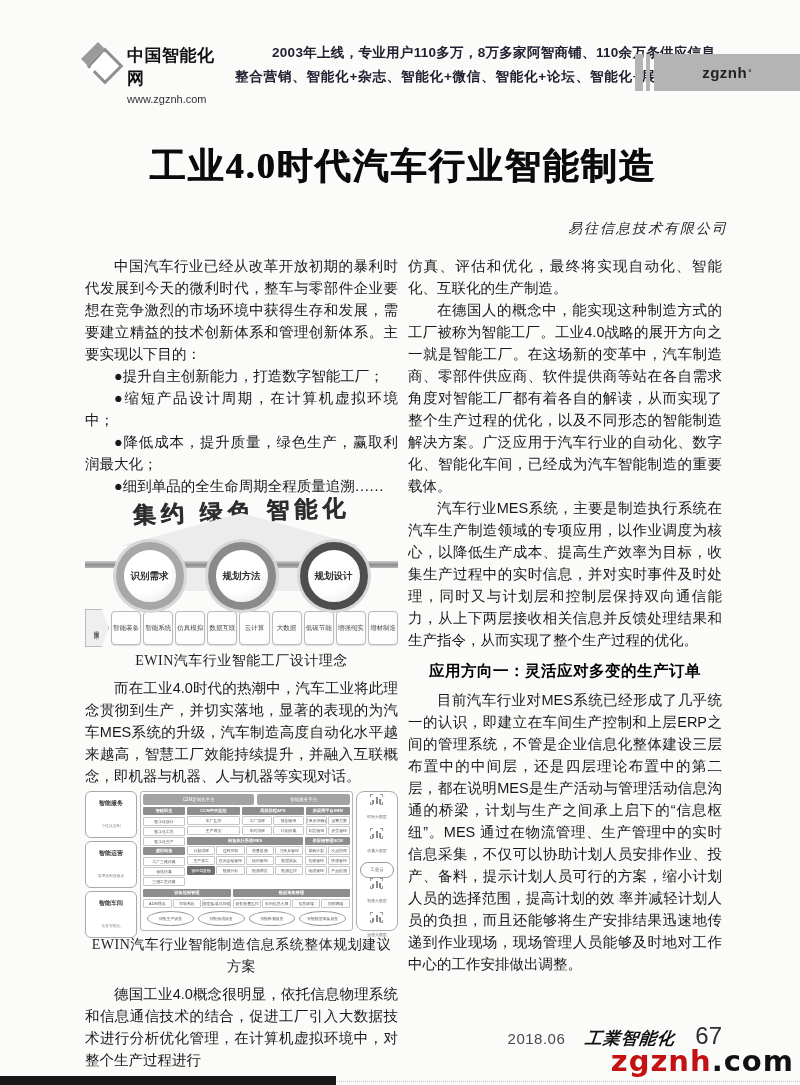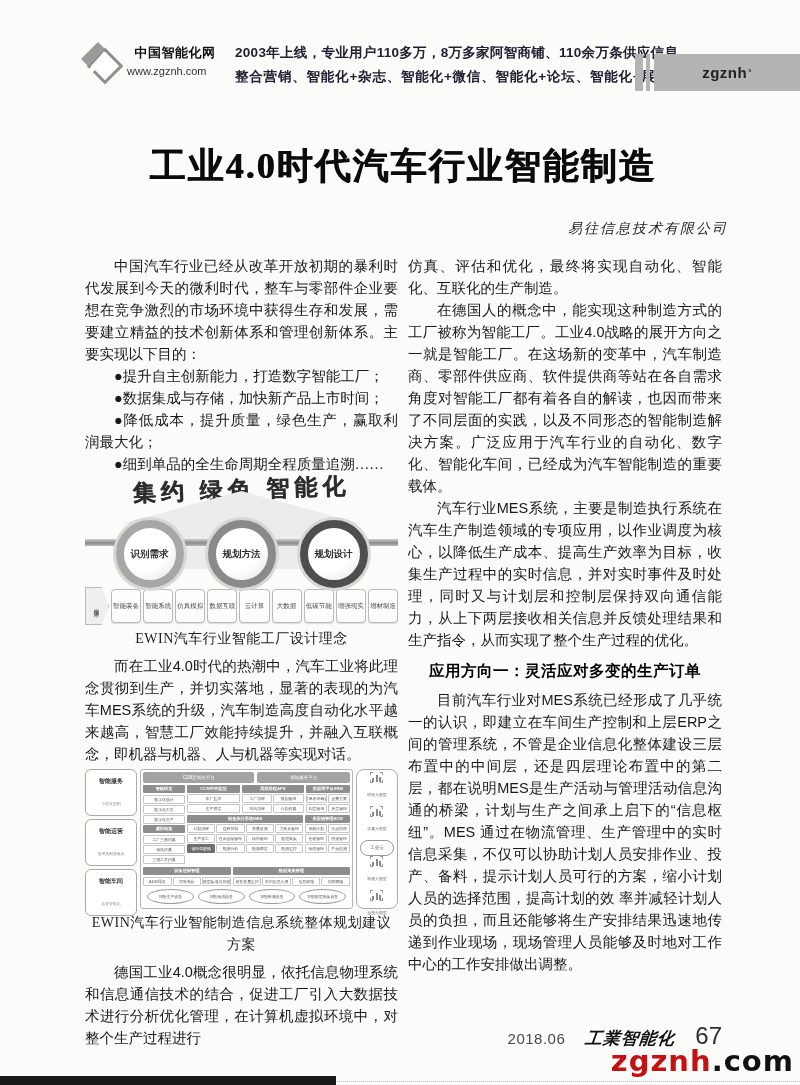--- a/index.html
+++ b/index.html
@@ -6,24 +6,24 @@
   .page{position:relative;width:800px;height:1085px;margin:0 auto;background:#fbfbfa;
         font-family:"Liberation Sans",sans-serif;color:#1c1c1c;overflow:hidden;}
 
   
   .hdr{position:absolute;left:85px;top:44px;display:flex;align-items:flex-start;}
   .logo-icon{position:relative;width:36px;height:40px;flex:0 0 36px;}
   .logo-icon .sq1{position:absolute;left:1px;top:3px;width:24px;height:24px;background:#9a9a9a;transform:rotate(45deg);}
   .logo-icon .sq2{position:absolute;left:7px;top:9px;width:20px;height:20px;background:#fff;border:3px solid #8f8f8f;transform:rotate(45deg);}
   .logo-icon .slash{position:absolute;left:10px;top:6px;width:5px;height:26px;background:#fff;transform:rotate(40deg);}
   .logo-txt{margin-left:6px;width:96px;}
-  .site-name{font-weight:bold;font-size:13px;letter-spacing:.5px;color:#111;text-align:center;}
+  .site-name{font-weight:bold;font-size:17px;letter-spacing:.5px;color:#111;}
   .site-url{font-size:11px;color:#333;margin-top:3px;}
   .taglines{margin-left:12px;font-weight:bold;color:#202030;}
-  .tag1{font-size:13.5px;letter-spacing:.3px;}
+  .tag1{font-size:13.5px;letter-spacing:.3px;margin-left:37px;}
   .tag2{font-size:13.5px;margin-top:6px;letter-spacing:.8px;}
 
   .tab-strip1{position:absolute;top:54px;right:157px;width:8px;height:37px;background:#b4b4b4;}
   .tab-strip2{position:absolute;top:54px;right:150px;width:4px;height:37px;background:#b4b4b4;}
   .corner-tab{position:absolute;top:54px;right:0;width:146px;height:37px;background:#b4b4b4;
               display:flex;align-items:center;justify-content:center;
               font-weight:bold;font-size:15px;color:#222;letter-spacing:.5px;}
   .corner-tab sup{font-size:8px;margin-left:1px;}
 
   
@@ -169,21 +169,21 @@
       <sup>°</sup>
   </div>
 
   <div class="art-title">工业4.0时代汽车行业智能制造</div>
   <div class="art-author">易往信息技术有限公司</div>
 
   <div class="col col-left">
     <p>中国汽车行业已经从改革开放初期的暴利时代发展到今天的微利时代，整车与零部件企业要想在竞争激烈的市场环境中获得生存和发展，需要建立精益的技术创新体系和管理创新体系。主要实现以下目的：</p>
     <div>
         <p class="bullet">●提升自主创新能力，打造数字智能工厂；</p>
-        <p class="bullet">●数据集成与存储，加快新产品上市时间；</p>
+        <p class="bullet">●缩短产品设计周期，在计算机虚拟环境中；</p>
         <p class="bullet">●降低成本，提升质量，绿色生产，赢取利润最大化；</p>
         <p class="bullet">●细到单品的全生命周期全程质量追溯……</p>
       </div>
 
     <div class="fig1">
       <div class="f1-banner">集约 绿色 智能化</div>
       <div class="f1-diagram">
         <div class="f1-arrow"></div>
         <div class="f1-bar"></div>
         <div class="f1-rings">
@@ -358,21 +358,21 @@
         </div>
       </div>
       <div class="fig-caption">EWIN汽车行业智能制造信息系统整体规划建议方案</div>
     </div>
 
     <p>德国工业4.0概念很明显，依托信息物理系统和信息通信技术的结合，促进工厂引入大数据技术进行分析优化管理，在计算机虚拟环境中，对整个生产过程进行</p>
   </div>
 
   <div class="col col-right">
     <p class="no-indent">仿真、评估和优化，最终将实现自动化、智能化、互联化的生产制造。</p>
-    <p>在德国人的概念中，能实现这种制造方式的工厂被称为智能工厂。工业4.0战略的展开方向之一就是智能工厂。在这场新的变革中，汽车制造商、零部件供应商、软件提供商等站在各自需求角度对智能工厂都有着各自的解读，也因而带来了不同层面的实践，以及不同形态的智能制造解决方案。广泛应用于汽车行业的自动化、数字化、智能化车间，已经成为汽车智能制造的重要载体。</p>
+    <p>在德国人的概念中，能实现这种制造方式的工厂被称为智能工厂。工业4.0战略的展开方向之一就是智能工厂。在这场新的变革中，汽车制造商、零部件供应商、软件提供商等站在各自需求角度对智能工厂都有着各自的解读，从而实现了整个生产过程的优化，以及不同形态的智能制造解决方案。广泛应用于汽车行业的自动化、数字化、智能化车间，已经成为汽车智能制造的重要载体。</p>
     <p>汽车行业MES系统，主要是制造执行系统在汽车生产制造领域的专项应用，以作业调度为核心，以降低生产成本、提高生产效率为目标，收集生产过程中的实时信息，并对实时事件及时处 理，同时又与计划层和控制层保持双向通信能力，从上下两层接收相关信息并反馈处理结果和生产指令，从而实现了整个生产过程的优化。</p>
     <p class="sec-heading">应用方向一：灵活应对多变的生产订单</p>
     <p>目前汽车行业对MES系统已经形成了几乎统一的认识，即建立在车间生产控制和上层ERP之间的管理系统，不管是企业信息化整体建设三层布置中的中间层，还是四层理论布置中的第二层，都在说明MES是生产活动与管理活动信息沟通的桥梁，计划与生产之间承上启下的“信息枢纽”。MES 通过在物流管理、生产管理中的实时信息采集，不仅可以协助计划人员安排作业、投产、备料，提示计划人员可行的方案，缩小计划人员的选择范围，提高计划的效 率并减轻计划人员的负担，而且还能够将生产安排结果迅速地传递到作业现场，现场管理人员能够及时地对工作中心的工作安排做出调整。</p>
   </div>
 
   <div class="footer-meta">
     <span class="f-issue">2018.06</span>
     <span class="f-brand">工業智能化</span>
     <span class="f-page">67</span>
   </div>

